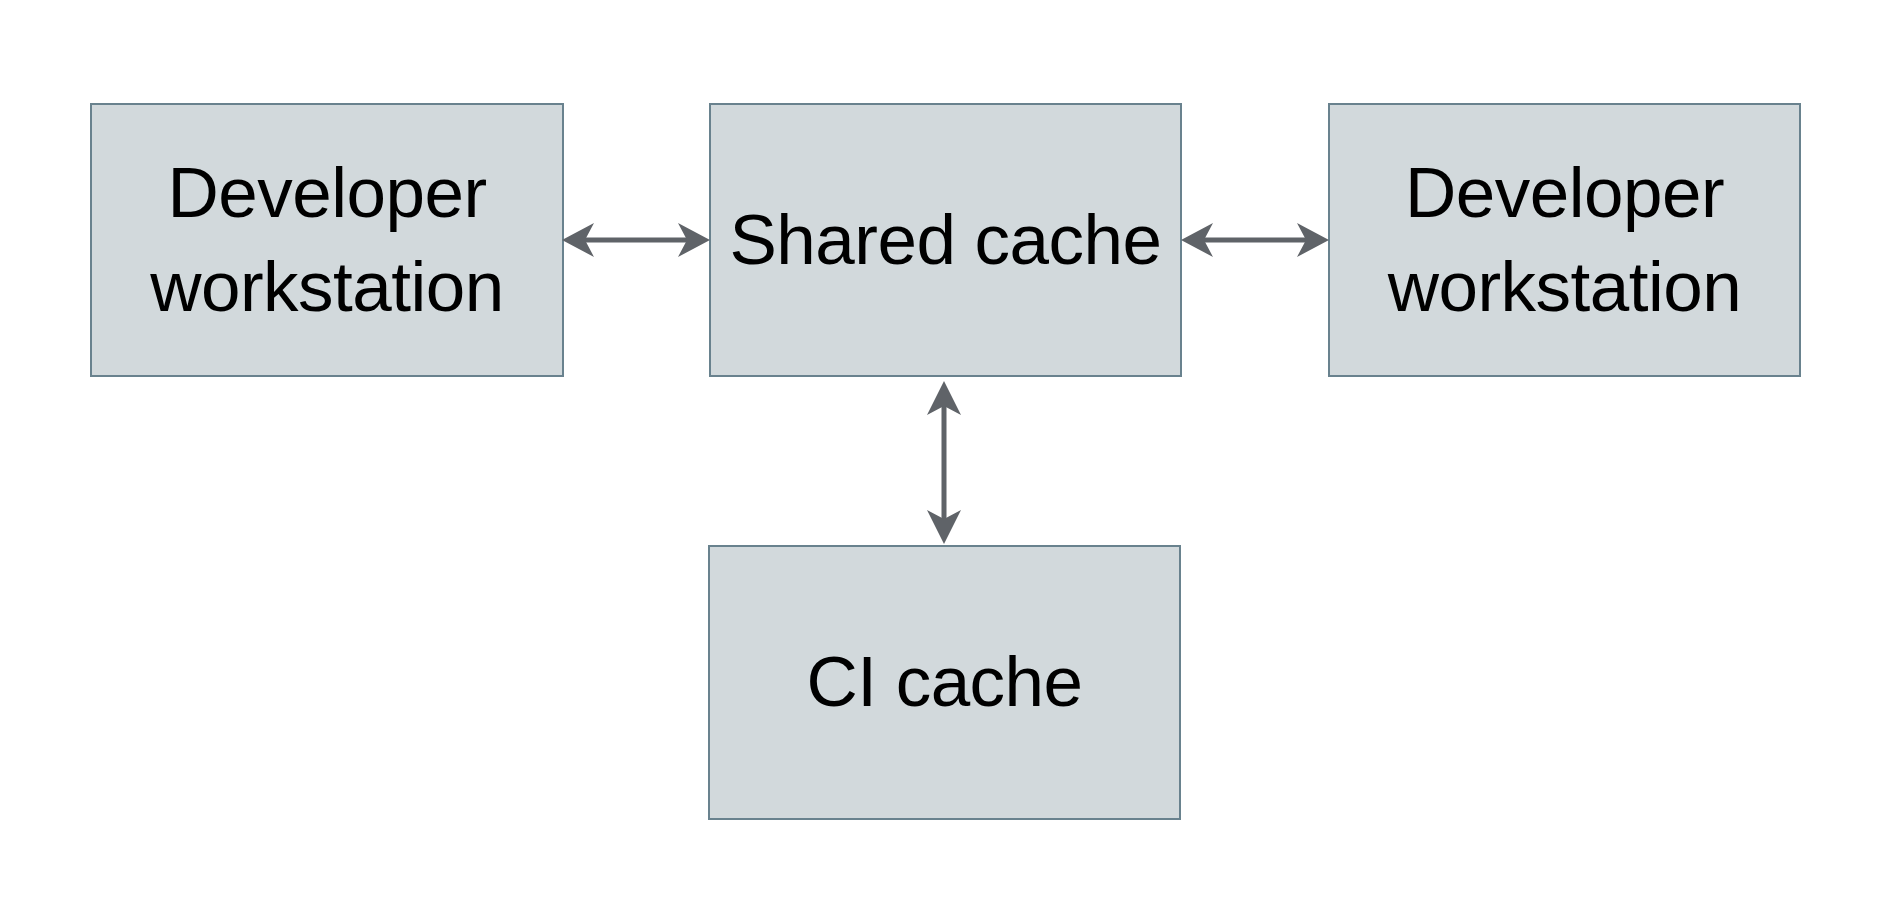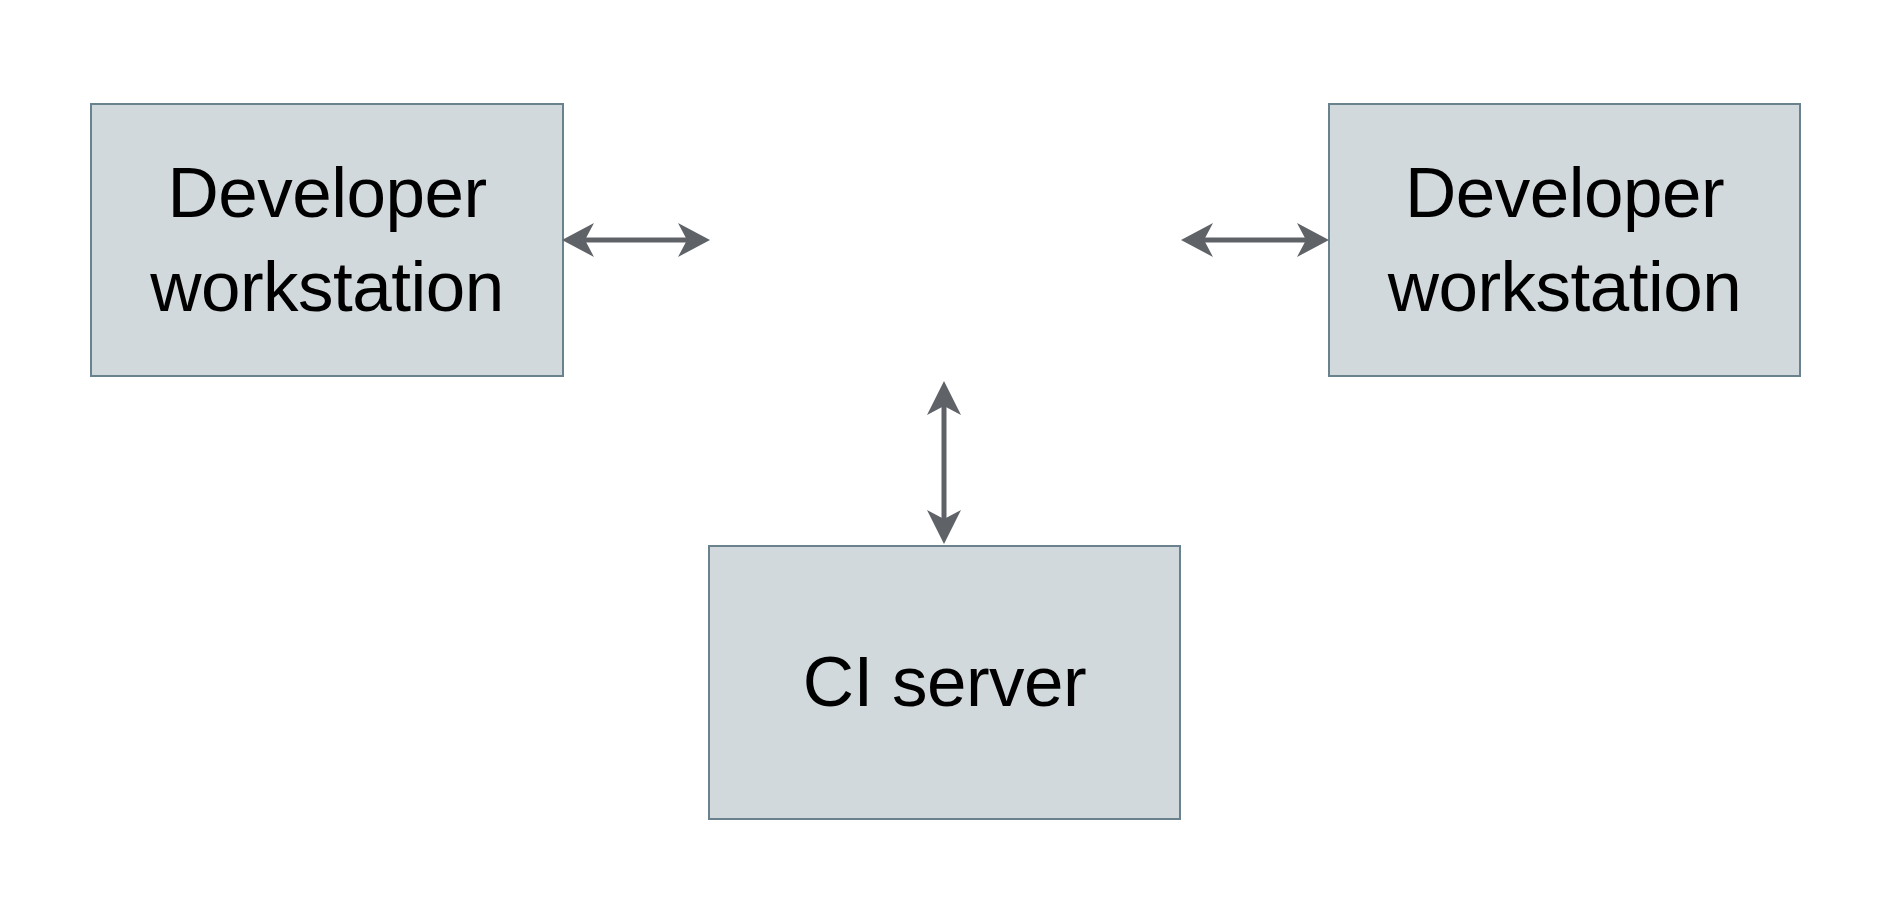--- a/index.html
+++ b/index.html
@@ -52,27 +52,30 @@
 </style>
 </head>
 <body>
 
 <div class="canvas">
 
   <div class="node" id="node-dev-left">
     <div class="node-label">Developer workstation</div>
   </div>
 
+  <div class="node" id="node-shared">
+    <div class="node-label">Shared cache</div>
+  </div>
 
   <div class="node" id="node-dev-right">
     <div class="node-label">Developer workstation</div>
   </div>
 
   <div class="node" id="node-ci">
-    <div class="node-label">CI server</div>
+    <div class="node-label">CI cache</div>
   </div>
 
   <div class="edge" id="edge-left">
     <svg viewBox="0 0 152 42">
       <rect class="stroke" x="24" y="18.5" width="104" height="5"></rect>
       <polygon class="stroke" points="2,21 34,4 25,21 34,38"></polygon>
       <polygon class="stroke" points="150,21 118,4 127,21 118,38"></polygon>
     </svg>
   </div>
 

